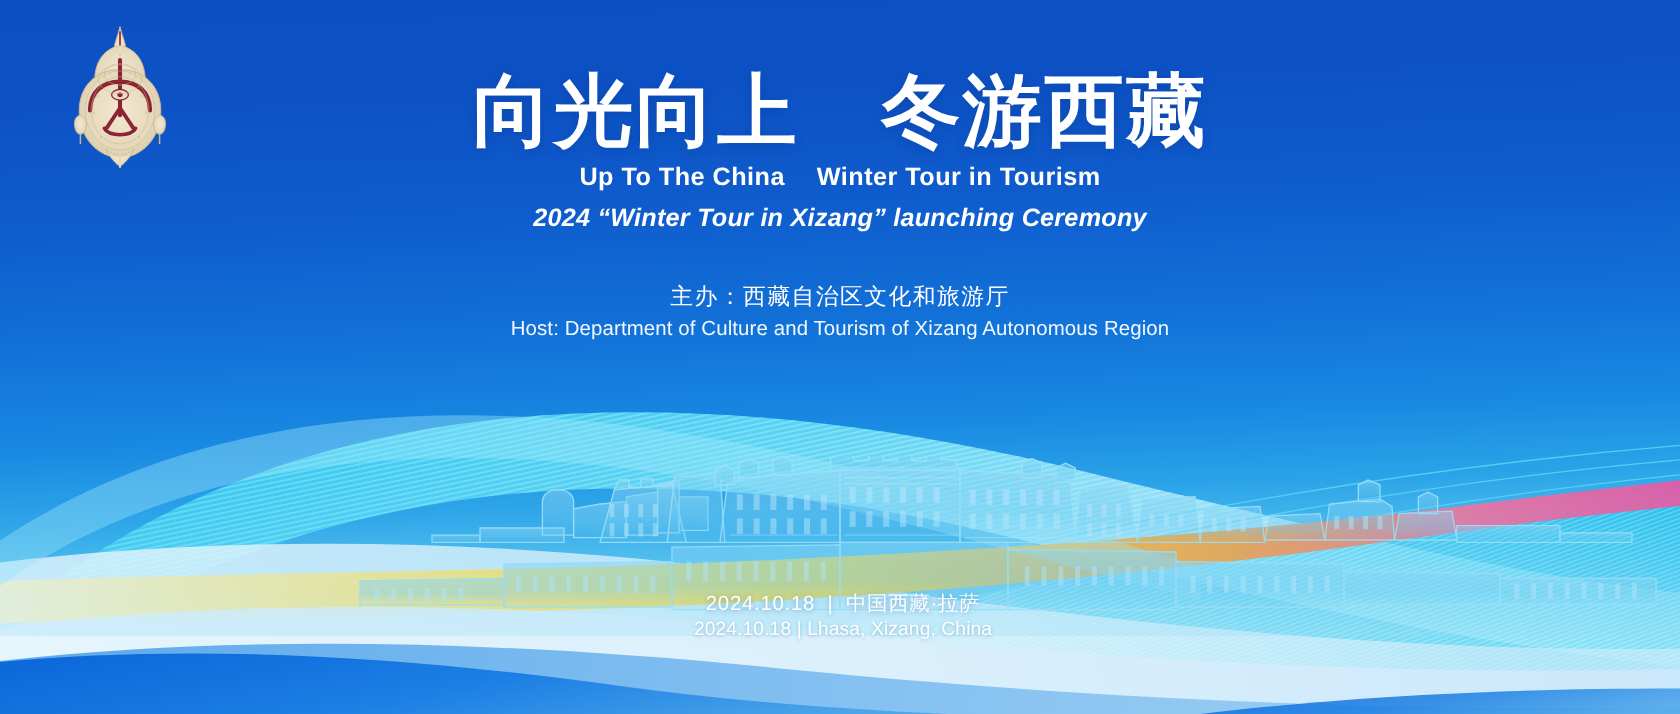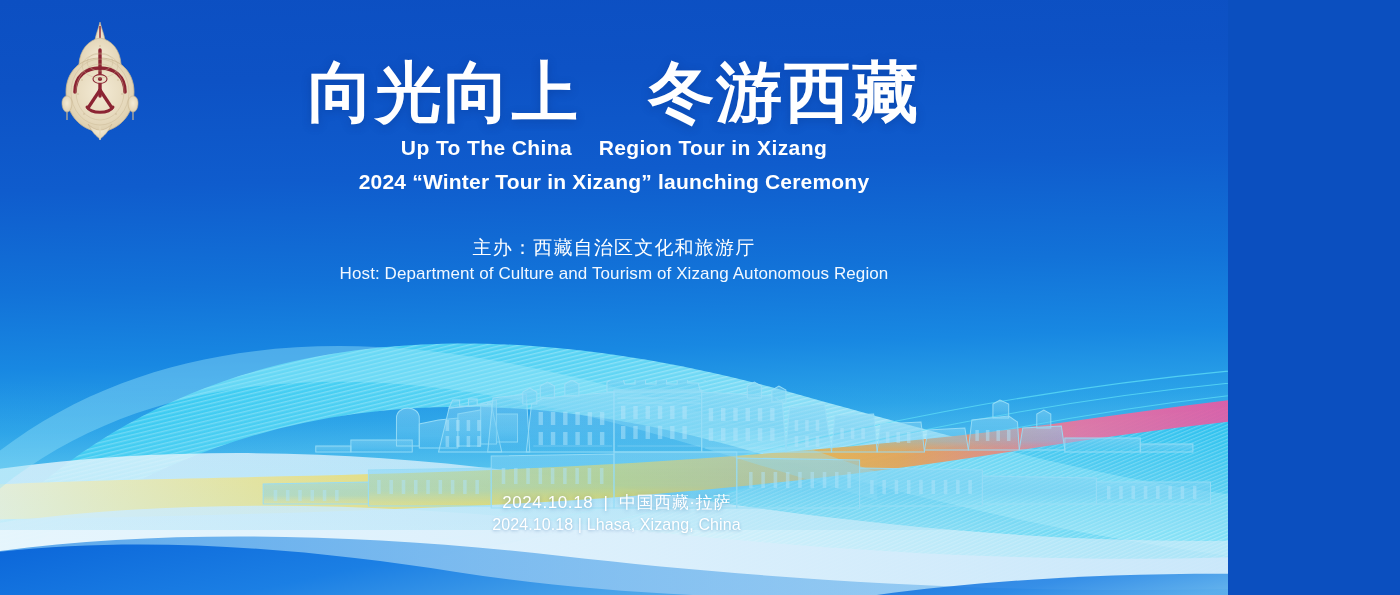--- a/index.html
+++ b/index.html
@@ -5,21 +5,21 @@
   html, body {
     margin: 0;
     padding: 0;
     background: #0b4fbf;
   }
   body {
     font-family: "Liberation Sans", sans-serif;
   }
   #stage {
     position: relative;
-    width: 1228px;
+    width: 1400px;
     height: 595px;
     overflow: hidden;
     background: linear-gradient(178deg,
         #0c4fc2 0%,
         #0d52c5 14%,
         #0f5ccd 30%,
         #1272d8 46%,
         #1888e2 58%,
         #2ba3e8 68%,
         #4fc0ee 76%,
@@ -76,20 +76,21 @@
     letter-spacing: 1px;
     line-height: 1.08;
     text-shadow: 0 2px 12px rgba(4,40,110,.3);
   }
 
   .sub2 {
     margin-top: 10px;
     font-size: 21px;
     font-weight: bold;
     letter-spacing: .2px;
+    font-style: italic;
   }
 
   .host-wrap {
     margin-top: 42px;
     line-height: 1.25;
   }
   .host-cn {
     font-size: 19px;
     letter-spacing: 1.2px;
     color: #ffffff;
@@ -508,21 +509,21 @@
 
     <div class="headline1">
       <span>向光向上</span>
       <span class="gap"></span>
       <span>冬游西藏</span>
     </div>
 
     <div class="sub1">
       <span>Up To The China</span>
       <span class="gap"></span>
-      <span>Region Tour in Xizang</span>
+      <span>Winter Tour in Tourism</span>
     </div>
 
 
     <div class="sub2">2024 “Winter Tour in Xizang” launching Ceremony</div>
 
     <div class="host-wrap">
       <div class="host-cn">主办：西藏自治区文化和旅游厅</div>
       <div class="host-en">Host: Department of Culture and Tourism of Xizang Autonomous Region</div>
     </div>
   </div>

